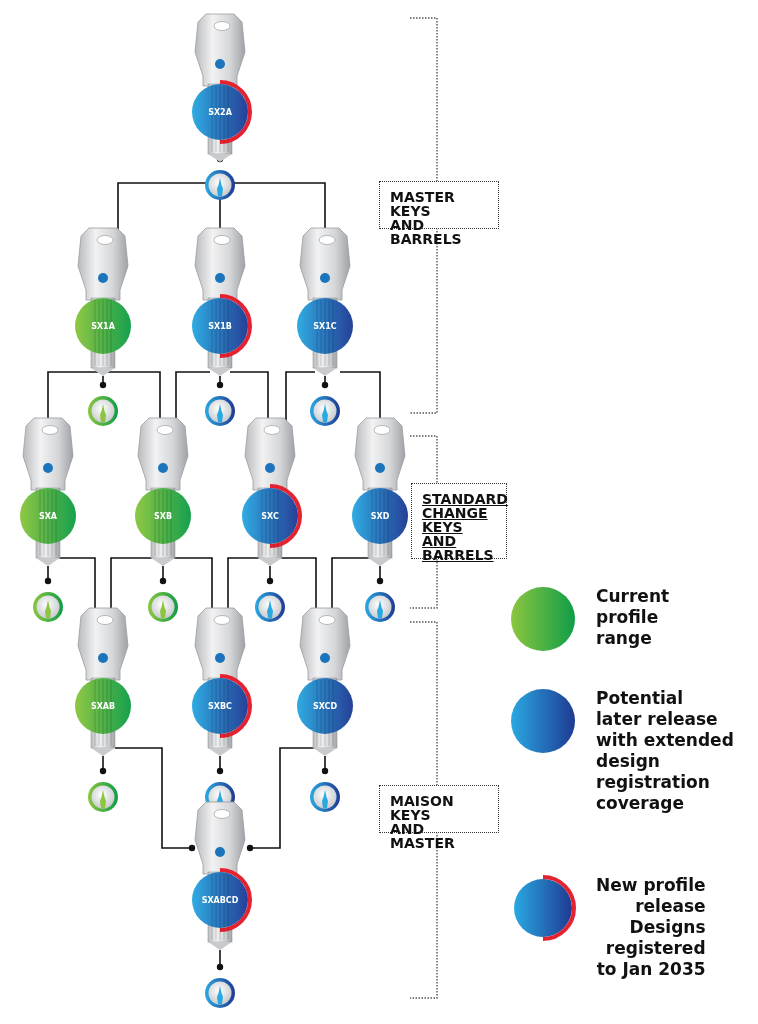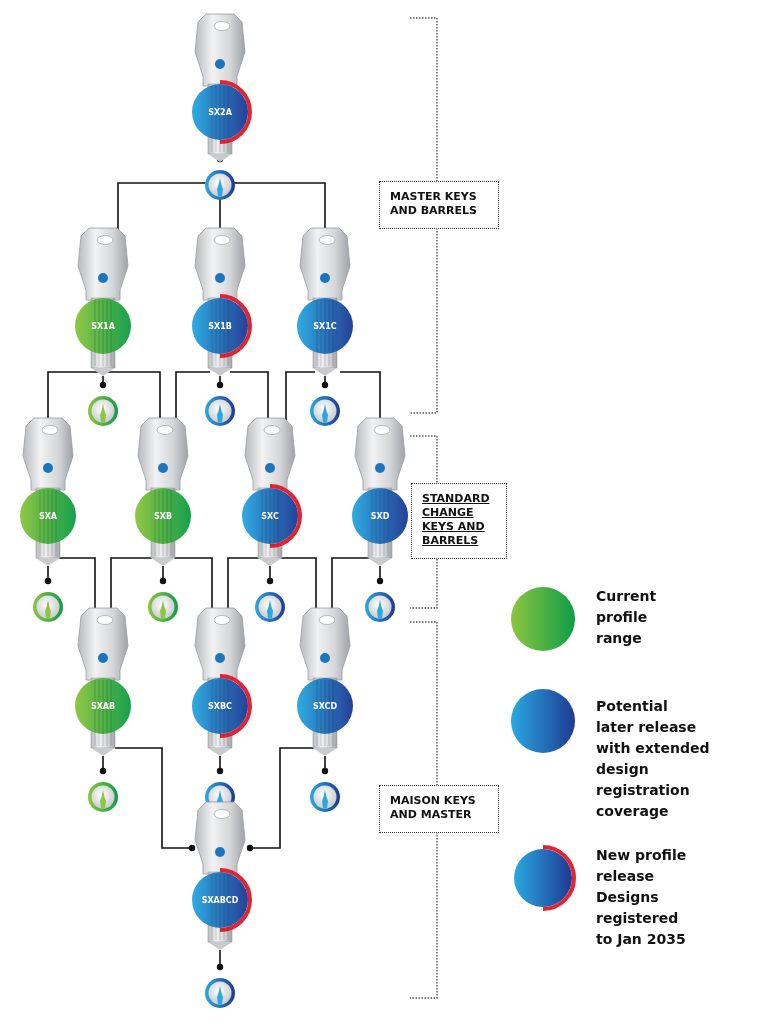--- a/index.html
+++ b/index.html
@@ -1,27 +1,27 @@
 <!DOCTYPE html>
 <html><head>
 <meta charset="utf-8">
 <style>
   html, body { margin: 0; padding: 0; background: #ffffff; }
   body { width: 758px; height: 1024px; position: relative; overflow: hidden; font-family: "Liberation Sans", sans-serif; }
   #diagram { position: absolute; left: 0; top: 0; width: 758px; height: 1024px; }
   .section-label {
     position: absolute; background: #fff; border: 1px dotted #333;
-    font-family: "DejaVu Sans", sans-serif; font-weight: bold; font-size: 11px; line-height: 14px;
+    font-family: "DejaVu Sans", sans-serif; font-weight: bold; font-size: 14px; line-height: 14px;
     color: #111; padding: 8px 10px; box-sizing: border-box; white-space: pre-line;
   }
   .legend-item { position: absolute; left: 510px; display: flex; align-items: flex-start; }
   .legend-swatch { width: 66px; height: 66px; flex: none; }
   .legend-text {
     margin-left: 20px; font-family: "DejaVu Sans", sans-serif; font-weight: bold;
-    font-size: 14px; line-height: 21px; color: #111; white-space: pre-line; margin-top: 6px;
+    font-size: 17px; line-height: 21px; color: #111; white-space: pre-line; margin-top: 6px;
   }
   .key-label { font-family: "DejaVu Sans", sans-serif; font-weight: bold; font-size: 8px; fill: #fff; }
 </style>
 </head>
 <body>
 
 <svg id="diagram" xmlns="http://www.w3.org/2000/svg" width="758" height="1024" viewBox="0 0 758 1024">
   <defs>
     <linearGradient id="g-green" x1="0" x2="1" y1="0" y2="0">
       <stop offset="0" stop-color="#8cc63f"></stop>
@@ -407,28 +407,28 @@
       <circle cx="33" cy="33" r="32" fill="url(#g-green)"></circle>
     </svg>
   <div class="legend-text" style="margin-top:0">Current
 profile
 range</div>
 </div>
 <div class="legend-item" style="top:688px;">
   <svg class="legend-swatch" viewBox="0 0 66 66">
       <circle cx="33" cy="33" r="32" fill="url(#g-blue)"></circle>
     </svg>
-  <div class="legend-text" style="margin-top:8px">Potential
+  <div class="legend-text" style="margin-top:0">Potential
 later release
 with extended
 design
 registration
 coverage</div>
 </div>
-<div class="legend-item" style="top:845px;">
+<div class="legend-item" style="top:875px;text-align:right;">
   <svg class="legend-swatch" viewBox="0 0 66 66">
     <circle cx="33" cy="33" r="29" fill="url(#g-blue)"></circle>
     <path d="M33 2 A31 31 0 0 1 33 64" fill="none" stroke="#e52330" stroke-width="4"></path>
   </svg>
   <div class="legend-text" style="margin-top:0">New profile
 release
 Designs
 registered
 to Jan 2035</div>
 </div>

